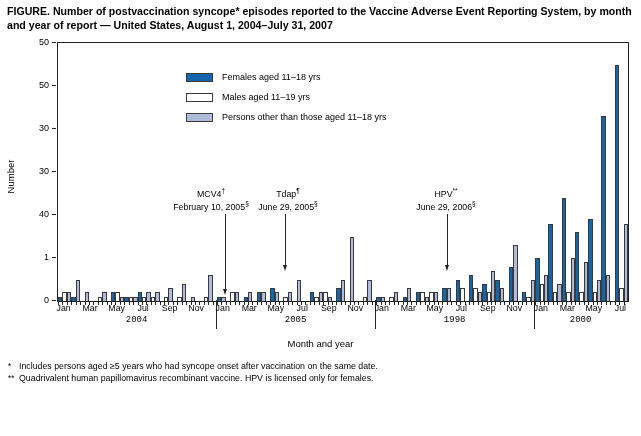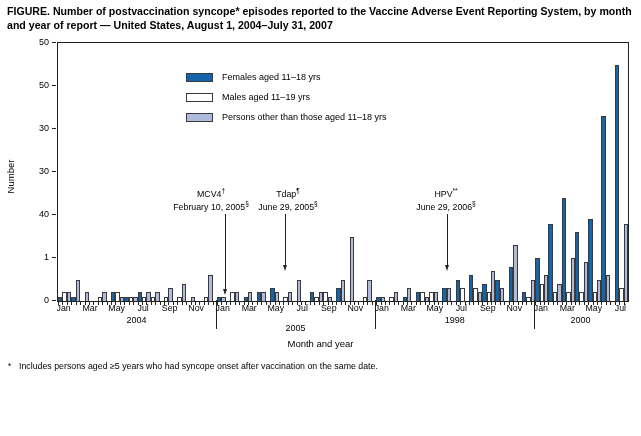--- a/index.html
+++ b/index.html
@@ -14,21 +14,21 @@
           font-size:9.5px;width:60px;margin-left:-22px;text-align:center;}
   .xlabel{position:absolute;left:0;top:338px;width:641px;text-align:center;font-size:9.5px;}
   .minor-ticks{position:absolute;left:0;top:258px;width:570px;height:4px;
                background:repeating-linear-gradient(to right,#222 0 1px,transparent 1px 4.4186px);}
   .month-group{position:absolute;bottom:0;height:258px;display:flex;align-items:flex-end;}
   .bar{box-sizing:border-box;border:1px solid #3a3a3a;border-bottom:none;width:33.4%;}
   .bar.females{background:#1565ab;}
   .bar.males{background:#ffffff;}
   .bar.other{background:#aebbdc;}
   .month-label{position:absolute;top:303px;transform:translateX(-50%);font-size:8.8px;}
-  .year-label{position:absolute;top:315px;transform:translateX(-50%);font-size:9px;}
+  .year-label{position:absolute;top:315px;transform:translateX(-50%);font-size:9px;font-family:Liberation Mono, monospace;}
   .year-sep{position:absolute;top:300px;width:1px;height:29px;background:#222;}
   .legend{position:absolute;left:186px;top:67px;}
   .legend-row{display:flex;align-items:center;height:20px;}
   .legend-swatch{width:27px;height:9px;border:1px solid #3a3a3a;box-sizing:border-box;margin-right:9px;}
   .legend-text{font-size:9px;}
   .annotation-text{position:absolute;transform:translateX(-50%);text-align:center;font-size:8.8px;line-height:1.3;white-space:nowrap;}
   .annotation-text sup{font-size:6.5px;}
   .annotation-arrow{position:absolute;width:1px;background:#222;}
   .annotation-arrow:after{content:"";position:absolute;bottom:-6px;left:-2px;width:0;height:0;
       border-left:2.5px solid transparent;border-right:2.5px solid transparent;border-top:6px solid #222;}
@@ -271,21 +271,21 @@
       <div class="month-label" style="left: 169.674px;">Sep</div>
       <div class="month-label" style="left: 196.186px;">Nov</div>
       <div class="year-label" style="left: 136.535px;">2004</div>
       <div class="year-sep" style="left: 216.07px;"></div>
       <div class="month-label" style="left: 222.698px;">Jan</div>
       <div class="month-label" style="left: 249.209px;">Mar</div>
       <div class="month-label" style="left: 275.721px;">May</div>
       <div class="month-label" style="left: 302.233px;">Jul</div>
       <div class="month-label" style="left: 328.744px;">Sep</div>
       <div class="month-label" style="left: 355.256px;">Nov</div>
-      <div class="year-label" style="left: 295.605px; margin-top: 8px;">2005</div>
+      <div class="year-label" style="left: 295.605px;">2005</div>
       <div class="year-sep" style="left: 375.14px;"></div>
       <div class="month-label" style="left: 381.767px;">Jan</div>
       <div class="month-label" style="left: 408.279px;">Mar</div>
       <div class="month-label" style="left: 434.791px;">May</div>
       <div class="month-label" style="left: 461.302px;">Jul</div>
       <div class="month-label" style="left: 487.814px;">Sep</div>
       <div class="month-label" style="left: 514.326px;">Nov</div>
       <div class="year-label" style="left: 454.674px;">1998</div>
       <div class="year-sep" style="left: 534.209px;"></div>
       <div class="month-label" style="left: 540.837px;">Jan</div>
@@ -325,14 +325,15 @@
         <div>HPV<sup>**</sup></div>
         <div>June 29, 2006<sup>§</sup></div>
       </div>
       <div class="annotation-arrow" style="left: 447px; top: 214px; height: 51px;"></div>
     </div>
 
   <div class="xlabel">Month and year</div>
 
   <div class="footnotes" id="footnotes">
       <div class="footnote"><span class="sym">*</span>Includes persons aged ≥5 years who had syncope onset after vaccination on the same date.</div>
+      <div class="footnote"><span class="sym">**</span>Quadrivalent human papillomavirus recombinant vaccine. HPV is licensed only for females.</div>
     </div>
 </div>
 
 </body></html>

